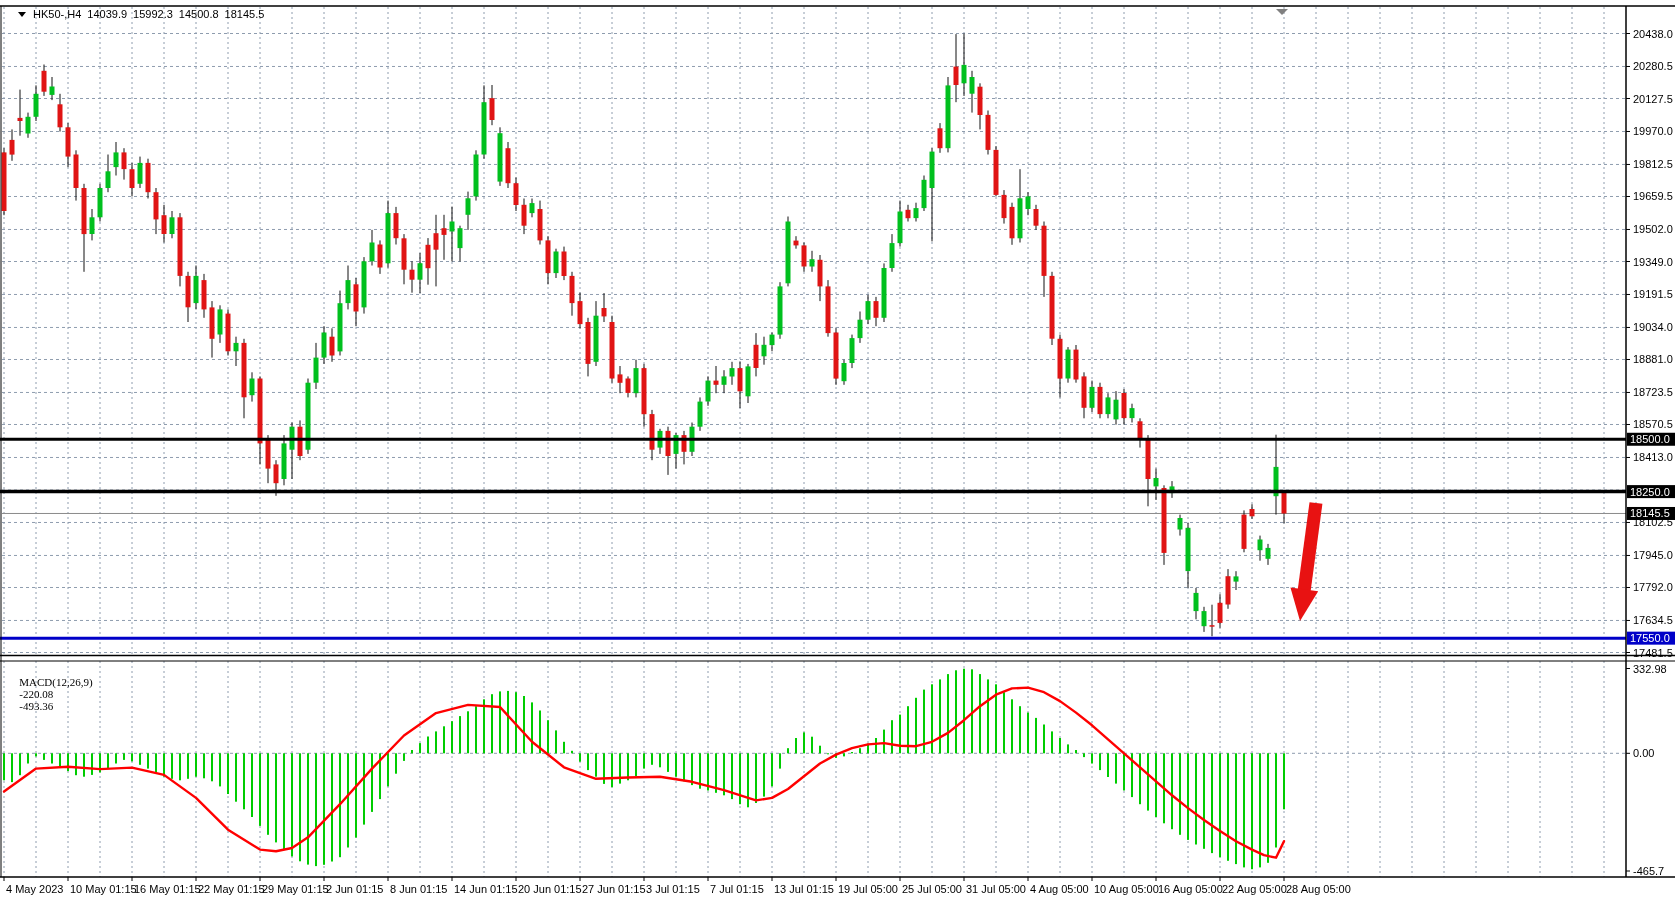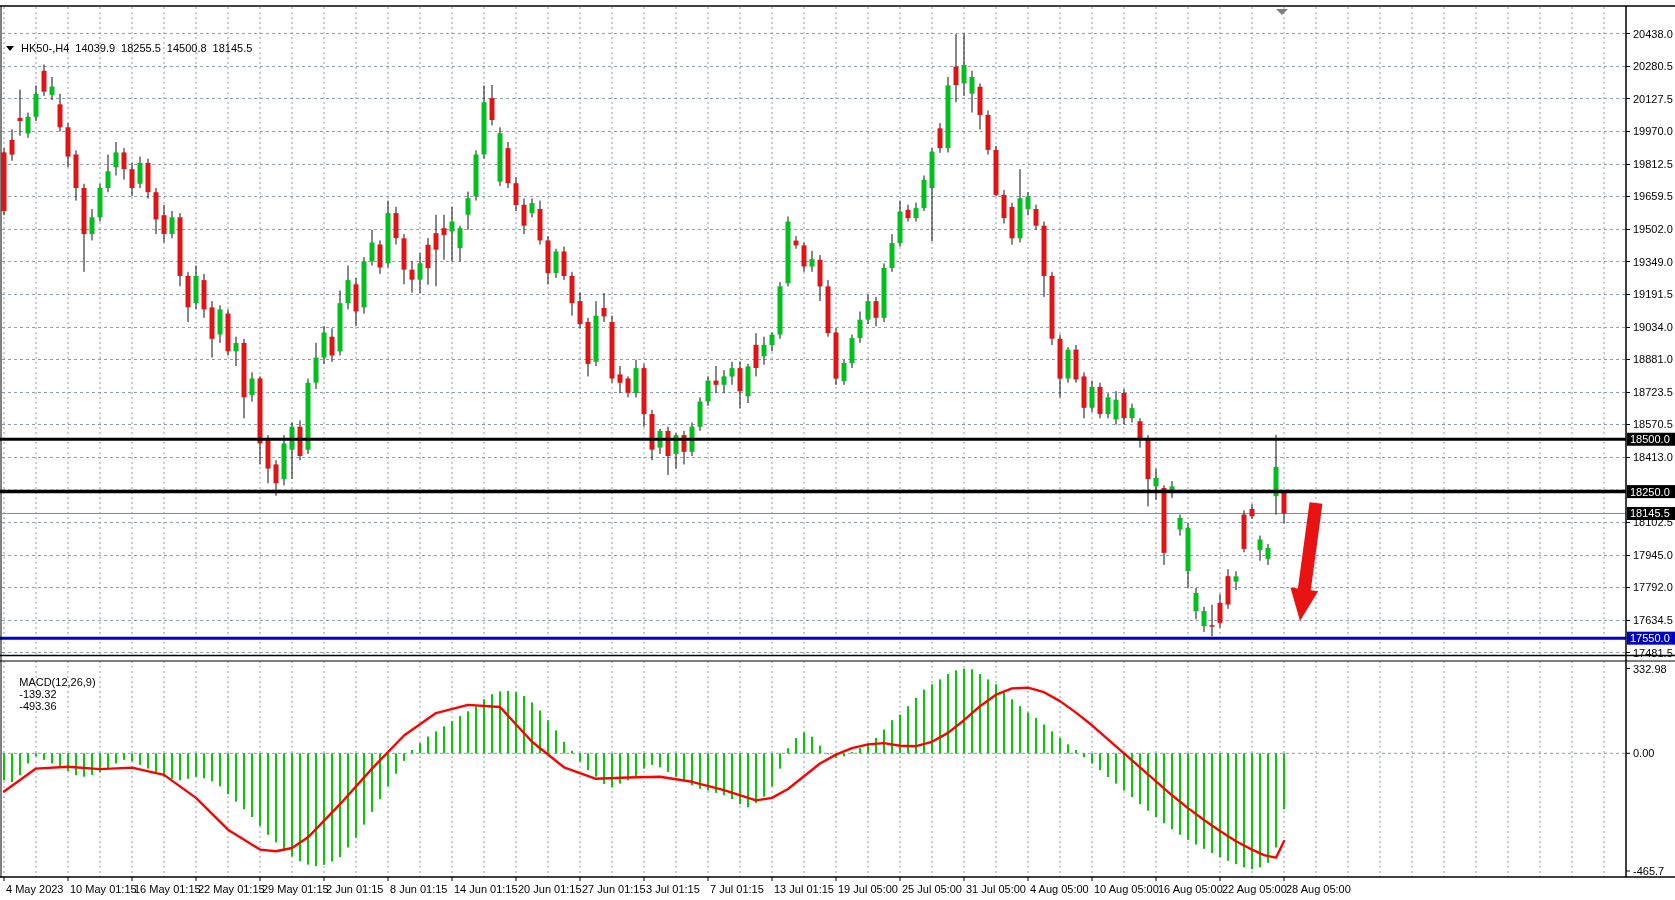--- a/index.html
+++ b/index.html
@@ -1,25 +1,25 @@
 <!DOCTYPE html>
 <html><head>
 <meta charset="utf-8">
 <style>
   html,body{margin:0;padding:0;background:#fff;}
   .window{position:relative;width:1675px;height:900px;background:#ffffff;overflow:hidden;
           font-family:"Liberation Sans",sans-serif;}
   #chart-svg{position:absolute;left:0;top:0;}
-  .hdr{position:absolute;left:6px;top:7px;height:13px;display:flex;align-items:center;
-       font-size:11px;color:#000;white-space:pre;z-index:5;margin-top:34px;}
+  .hdr{position:absolute;left:18px;top:7px;height:13px;display:flex;align-items:center;
+       font-size:11px;color:#000;white-space:pre;z-index:5;}
   .hdr .tri{width:0;height:0;border-left:4px solid transparent;border-right:4px solid transparent;
        border-top:5px solid #000;margin-right:7px;margin-top:1px;}
   .hdr span{margin-right:6px;}
   .macd-lbl{position:absolute;left:7px;top:664px;font-size:11px;color:#000;white-space:pre;z-index:5;}
-  .macd-lbl span{margin-right:15px;}
+  .macd-lbl span{margin-right:15px;font-family:Liberation Serif, serif;}
 </style>
 </head>
 <body>
 
 <div class="window">
   <svg id="chart-svg" width="1675" height="900">
       <line x1="4" y1="7" x2="4" y2="656" stroke="#8E9CAE" stroke-width="1" stroke-dasharray="2,3"></line>
       <line x1="4" y1="661" x2="4" y2="877" stroke="#8E9CAE" stroke-width="1" stroke-dasharray="2,3"></line>
       <line x1="36" y1="7" x2="36" y2="656" stroke="#8E9CAE" stroke-width="1" stroke-dasharray="2,3"></line>
       <line x1="36" y1="661" x2="36" y2="877" stroke="#8E9CAE" stroke-width="1" stroke-dasharray="2,3"></line>
@@ -742,23 +742,23 @@
       <g transform="rotate(7.7 1308 562)">
         <rect x="1301.5" y="502.46009741358324" width="13" height="91.07980517283356" fill="#E81212"></rect>
         <polygon points="1294,589.5399025864168 1322,589.5399025864168 1308,621.5399025864168" fill="#E81212"></polygon>
       </g>
     </svg>
 
   <div class="hdr">
     <div class="tri"></div>
     <span>HK50-,H4</span>
     <span>14039.9</span>
-    <span>18255.5</span>
+    <span>15992.3</span>
     <span>14500.8</span>
     <span>18145.5</span>
   </div>
 
   <div class="macd-lbl">
     <span>MACD(12,26,9)</span>
-    <span>-139.32</span>
+    <span>-220.08</span>
     <span>-493.36</span>
   </div>
 </div>
 
 </body></html>

